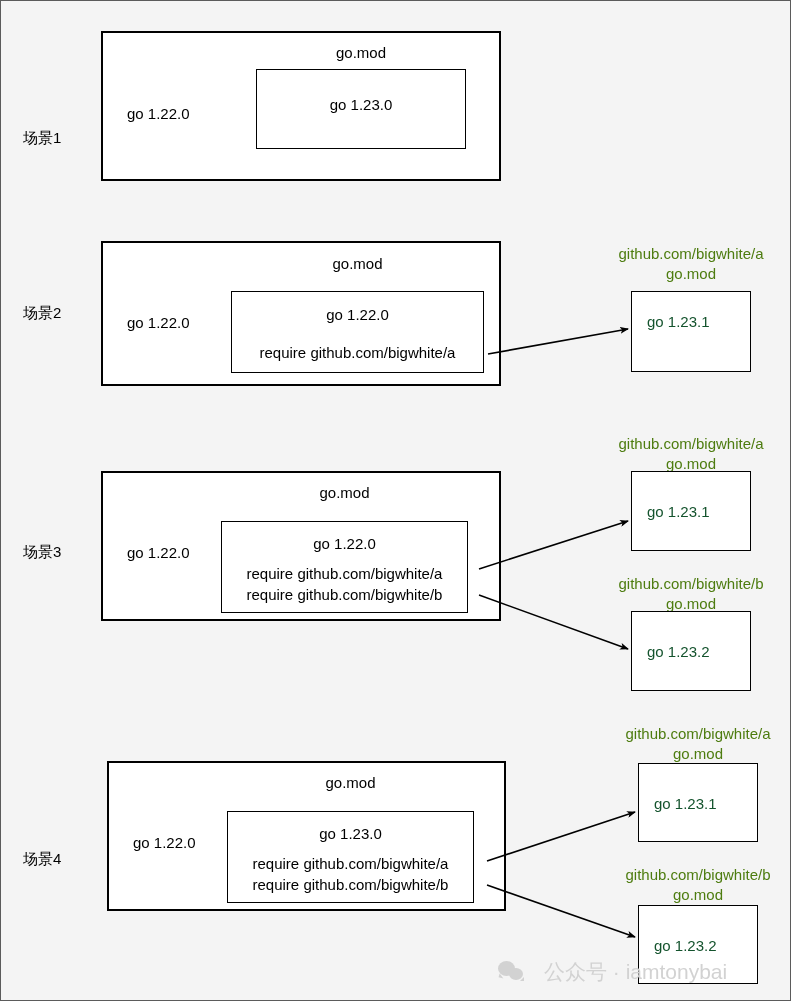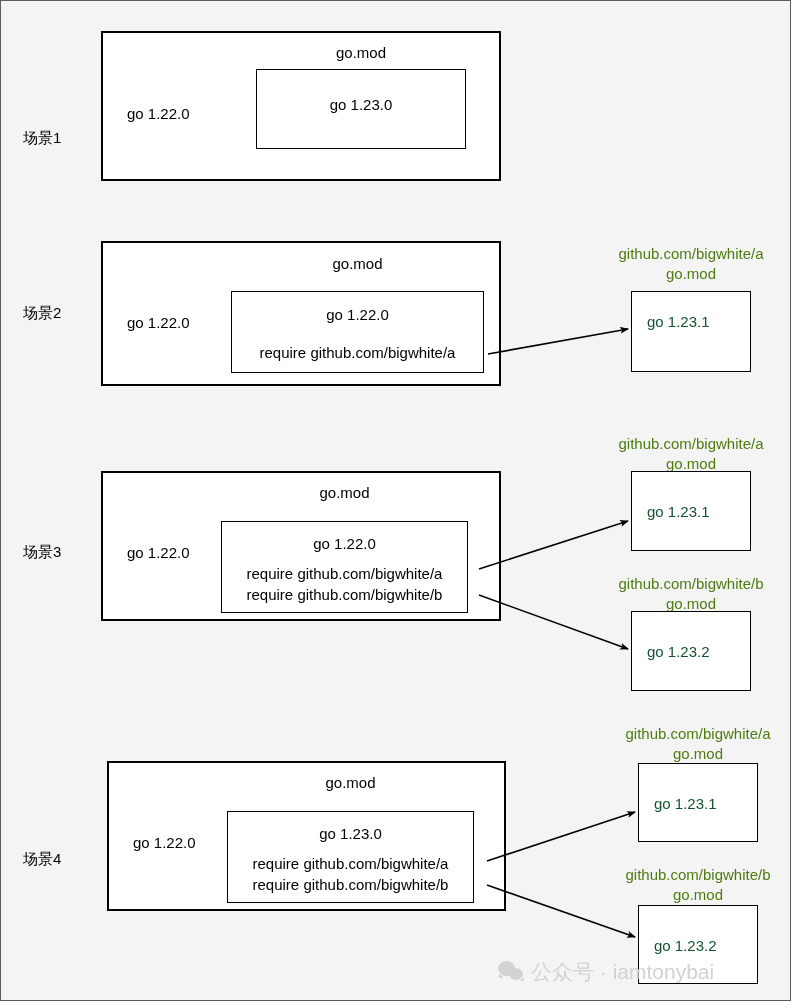--- a/index.html
+++ b/index.html
@@ -76,21 +76,21 @@
     left: 0;
     top: 0;
     width: 791px;
     height: 1001px;
     pointer-events: none;
   }
   .watermark {
     position: absolute;
     display: flex;
     align-items: center;
-    gap: 7px;
+    gap: 20px;
     color: #d2d2d2;
     font-size: 21px;
     white-space: nowrap;
     line-height: 1;
   }
   .wechat-icon {
     display: inline-block;
     width: 26px;
     height: 21px;
     position: relative;

